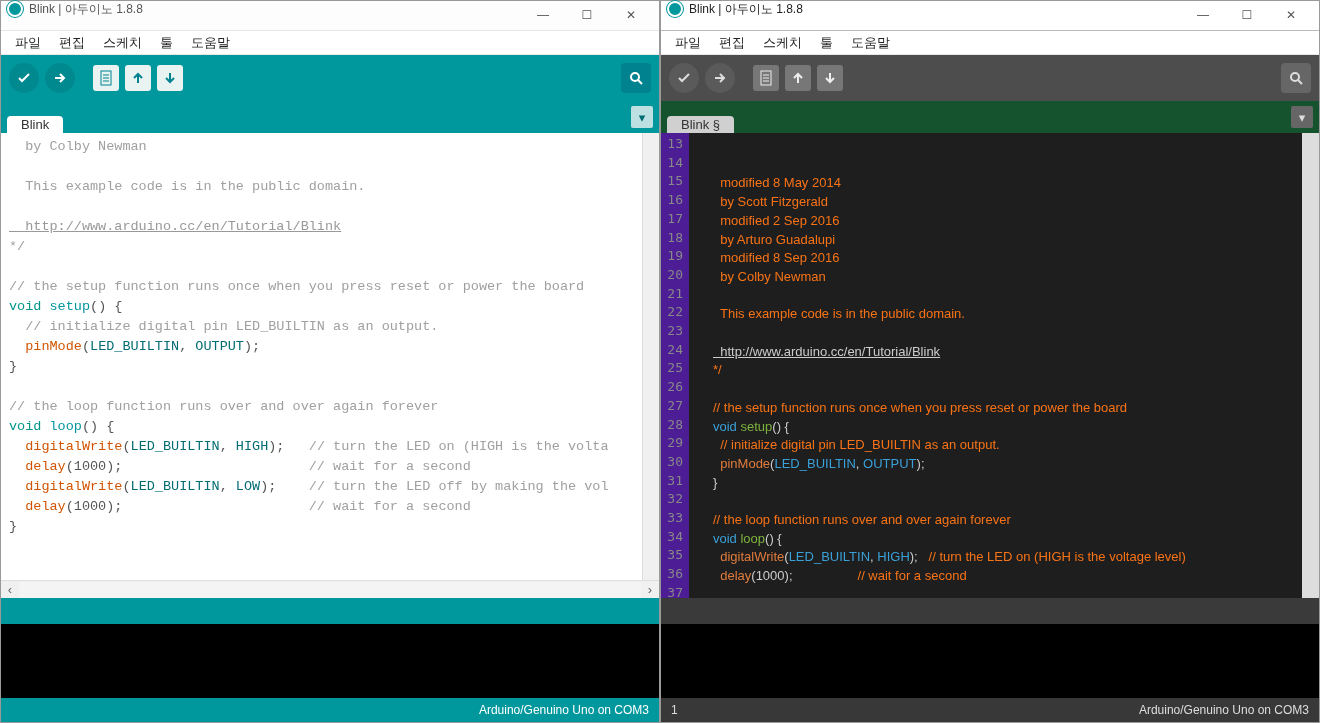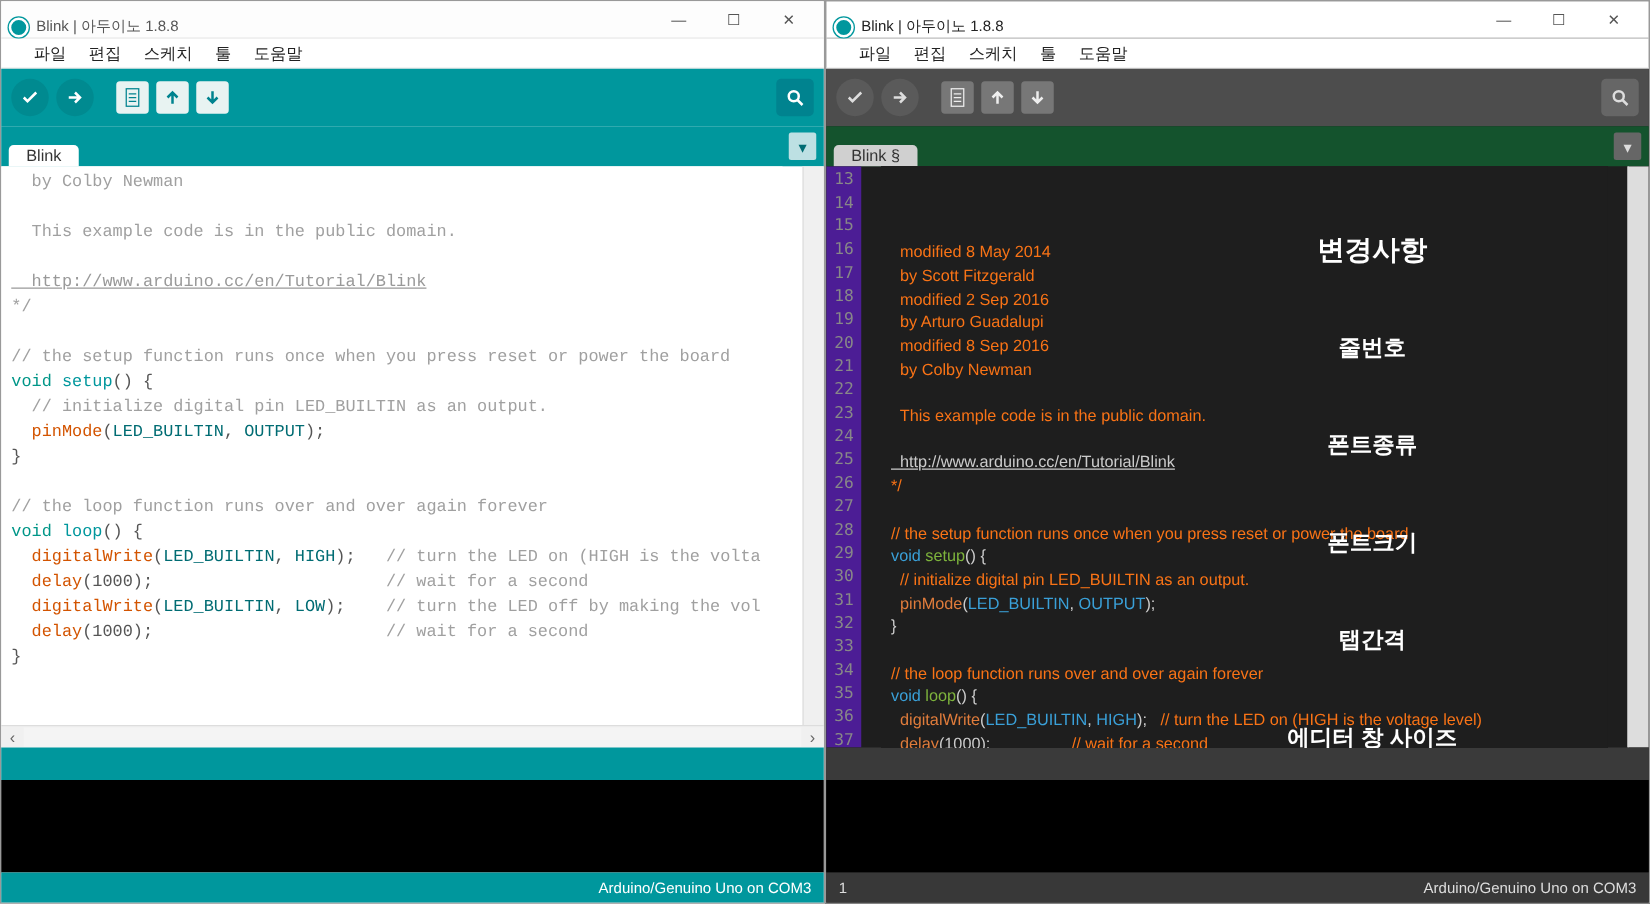--- a/index.html
+++ b/index.html
@@ -19,21 +19,21 @@
     border: 1px solid #999;
     position: relative;
   }
   .window.light { background: #fff; }
   .window.dark  { background: #1e1e1e; }
 
   
   .titlebar {
     height: 30px;
     display: flex;
-    align-items: flex-end;
+    align-items: flex-start;
     padding: 0 6px;
     background: #fdfdfd;
     border-bottom: 1px solid #e5e5e5;
   }
   .dark .titlebar { background: #fff; border-bottom: 1px solid #bbb; }
   .app-icon {
     width: 16px; height: 16px;
     border-radius: 50%;
     background: #00979d;
     border: 2px solid #fff;
@@ -48,21 +48,21 @@
     display: flex; align-items: center; justify-content: center;
     color: #555; font-size: 12px;
   }
 
   
   .menubar {
     height: 24px;
     display:flex;
     align-items:center;
     gap: 6px;
-    padding: 0 20px;
+    padding: 0 8px;
     background:#fff;
     border-bottom:1px solid #e8e8e8;
     font-size:13px;
     color:#222;
   }
   .dark .menubar { background:#fff; }
   .menu-item { padding: 2px 6px; }
 
   
   .toolbar {
@@ -389,28 +389,20 @@
         <div>30</div>
         <div>31</div>
         <div>32</div>
         <div>33</div>
         <div>34</div>
         <div>35</div>
         <div>36</div>
         <div>37</div>
       </div>
     <div class="editor" id="editor-dark">
-      <div class="overlay-note">
-        <div class="big">변경사항</div>
-        <div class="row">줄번호</div>
-        <div class="row">폰트종류</div>
-        <div class="row">폰트크기</div>
-        <div class="row">탭간격</div>
-        <div class="row">에디터 창 사이즈</div>
-      </div>
     <div><span class="cmt">  modified 8 May 2014</span></div><div><span class="cmt">  by Scott Fitzgerald</span></div><div><span class="cmt">  modified 2 Sep 2016</span></div><div><span class="cmt">  by Arturo Guadalupi</span></div><div><span class="cmt">  modified 8 Sep 2016</span></div><div><span class="cmt">  by Colby Newman</span></div><div>&nbsp;</div><div><span class="cmt">  This example code is in the public domain.</span></div><div>&nbsp;</div><div><span class="link">  http://www.arduino.cc/en/Tutorial/Blink</span></div><div><span class="cmt">*/</span></div><div>&nbsp;</div><div><span class="cmt">// the setup function runs once when you press reset or power the board</span></div><div><span class="kw">void</span><span> </span><span class="funcname">setup</span><span>() {</span></div><div><span class="cmt">  // initialize digital pin LED_BUILTIN as an output.</span></div><div><span>  </span><span class="func">pinMode</span><span>(</span><span class="const">LED_BUILTIN</span><span>, </span><span class="const">OUTPUT</span><span>);</span></div><div><span>}</span></div><div>&nbsp;</div><div><span class="cmt">// the loop function runs over and over again forever</span></div><div><span class="kw">void</span><span> </span><span class="funcname">loop</span><span>() {</span></div><div><span>  </span><span class="func">digitalWrite</span><span>(</span><span class="const">LED_BUILTIN</span><span>, </span><span class="const">HIGH</span><span>);   </span><span class="cmt">// turn the LED on (HIGH is the voltage level)</span></div><div><span>  </span><span class="func">delay</span><span>(1000);                  </span><span class="cmt">// wait for a second</span></div></div>
     <div class="vscroll"></div>
   </div>
 
   <div class="gray-band"></div>
   <div class="black-band"></div>
 
   <div class="statusbar">
     <span class="left">1</span>
     <span>Arduino/Genuino Uno on COM3</span>

